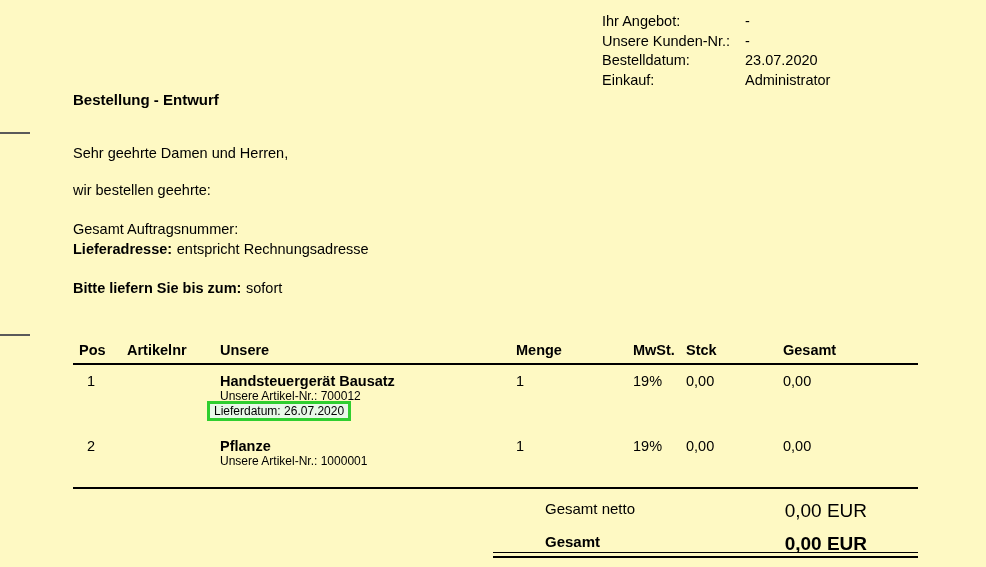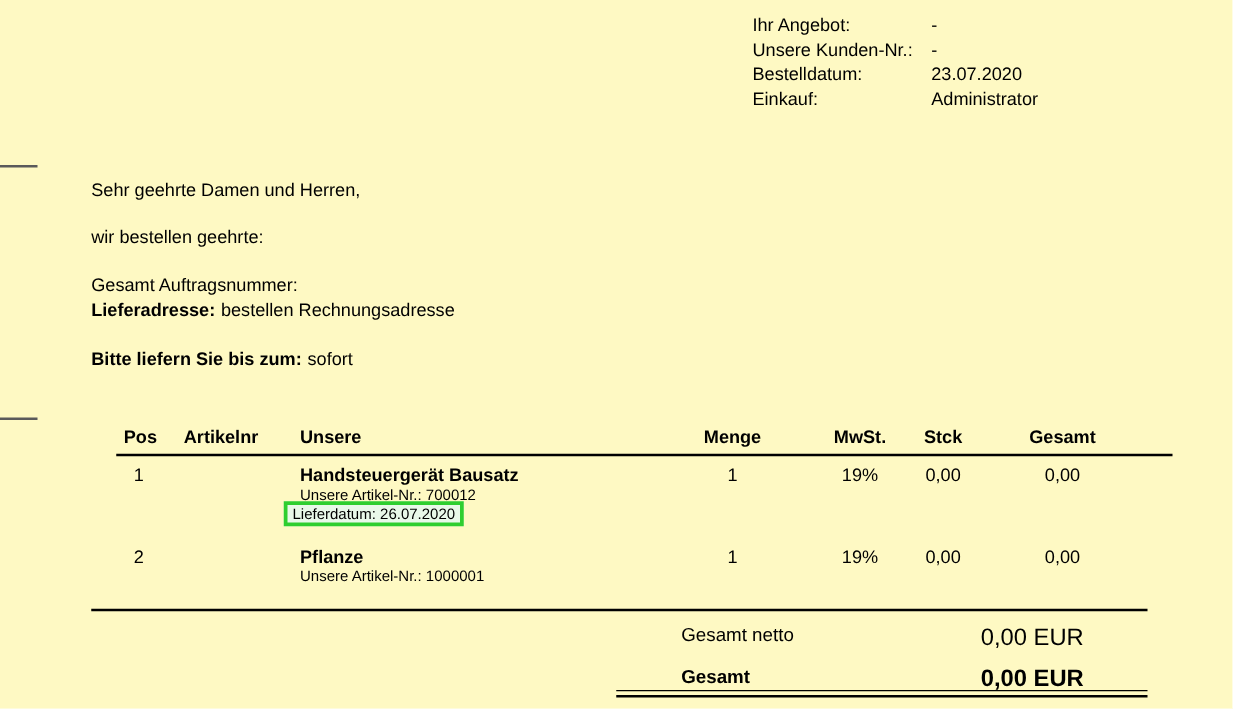--- a/index.html
+++ b/index.html
@@ -21,24 +21,24 @@
   .meta-row { white-space: nowrap; }
   .meta-label { display: inline-block; width: 143px; }
 
   .title { position: absolute; left: 73px; top: 91px; font-size: 15px; font-weight: bold; }
 
   .bodyline { position: absolute; left: 73px; font-size: 14.5px; white-space: nowrap; }
   .b { font-weight: bold; }
   .gap { margin-left: 0.32em; }
 
   
-  .table { position: absolute; left: 73px; top: 0; width: 845px; height: 510px; margin-left: 20px; }
+  .table { position: absolute; left: 73px; top: 0; width: 845px; height: 510px; }
   .cell { position: absolute; font-size: 14.5px; white-space: nowrap; }
   .hdr { font-weight: bold; }
-  .r { text-align: center; }
+  .r { text-align: left; }
   .rule { position: absolute; background: #000000; height: 1.5px; }
   .small { font-size: 12px; }
 
   
   .c-pos      { left: 0;     width: 48px;  padding-left: 6px; }
   .c-posval   { left: 0;     width: 48px;  padding-left: 14px; }
   .c-artnr    { left: 48px;  width: 93px;  padding-left: 6px; }
   .c-artikel  { left: 141px; width: 346px; padding-left: 6px; }
   .c-menge    { left: 443px; width: 100px; }
   .c-mwst     { left: 560px; width: 70px;  }
@@ -79,26 +79,27 @@
       <span class="meta-label">Unsere Kunden-Nr.:</span><span>-</span>
     </div>
     <div class="meta-row">
       <span class="meta-label">Bestelldatum:</span><span>23.07.2020</span>
     </div>
     <div class="meta-row">
       <span class="meta-label">Einkauf:</span><span>Administrator</span>
     </div>
   </div>
 
+  <div class="title">Bestellung - Entwurf</div>
 
   <div class="bodyline" style="top:145px">Sehr geehrte Damen und Herren,</div>
   <div class="bodyline" style="top:182px">wir bestellen geehrte:</div>
   <div class="bodyline" style="top:221px">Gesamt Auftragsnummer:</div>
   <div class="bodyline" style="top:241px">
-    <span class="b">Lieferadresse:</span><span class="gap">bestellen Rechnungsadresse</span>
+    <span class="b">Lieferadresse:</span><span class="gap">entspricht Rechnungsadresse</span>
   </div>
   <div class="bodyline" style="top:280px">
     <span class="b">Bitte liefern Sie bis zum:</span><span class="gap">sofort</span>
   </div>
 
   <div class="table">
 
     <div class="cell hdr c-pos" style="top:342px">Pos</div>
     <div class="cell hdr c-artnr" style="top:342px">Artikelnr</div>
     <div class="cell hdr c-artikel" style="top:342px">Unsere</div>

